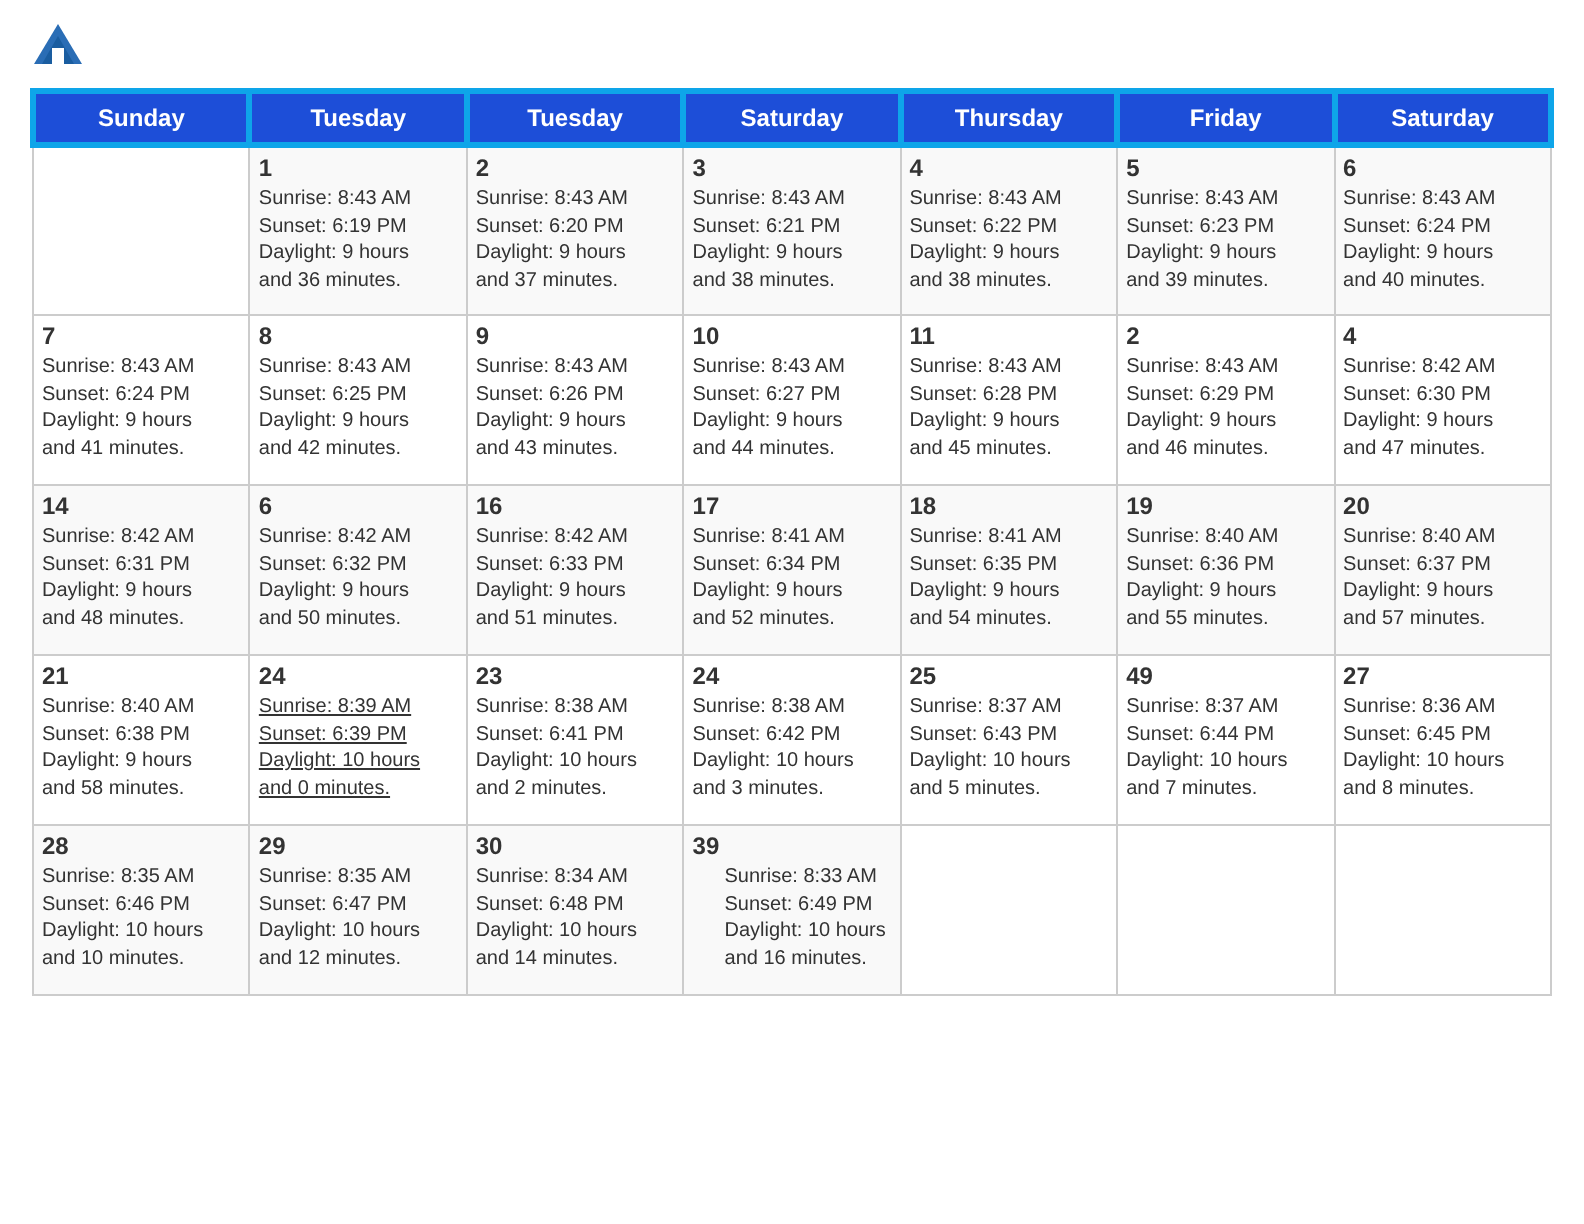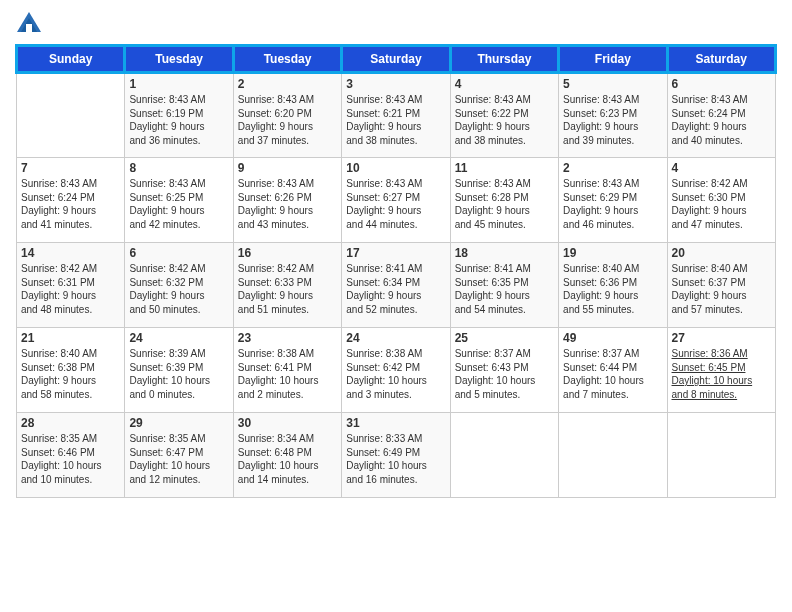--- a/index.html
+++ b/index.html
@@ -283,21 +283,21 @@
         <tr>
           <td>
             <span class="day-number">21</span>
             <div class="day-info" style="white-space: pre-line;">Sunrise: 8:40 AM
 Sunset: 6:38 PM
 Daylight: 9 hours
 and 58 minutes.</div>
           </td>
           <td>
             <span class="day-number">24</span>
-            <div class="day-info" style="white-space: pre-line;">Sunrise: 8:39 AM
+            <div class="day-info" style="white-space: pre-line; text-decoration: underline;">Sunrise: 8:39 AM
 Sunset: 6:39 PM
 Daylight: 10 hours
 and 0 minutes.</div>
           </td>
           <td>
             <span class="day-number">23</span>
             <div class="day-info" style="white-space: pre-line;">Sunrise: 8:38 AM
 Sunset: 6:41 PM
 Daylight: 10 hours
 and 2 minutes.</div>
@@ -318,21 +318,21 @@
           </td>
           <td>
             <span class="day-number">49</span>
             <div class="day-info" style="white-space: pre-line;">Sunrise: 8:37 AM
 Sunset: 6:44 PM
 Daylight: 10 hours
 and 7 minutes.</div>
           </td>
           <td>
             <span class="day-number">27</span>
-            <div class="day-info" style="white-space: pre-line; text-decoration: underline;">Sunrise: 8:36 AM
+            <div class="day-info" style="white-space: pre-line;">Sunrise: 8:36 AM
 Sunset: 6:45 PM
 Daylight: 10 hours
 and 8 minutes.</div>
           </td>
         </tr>
         <tr>
           <td>
             <span class="day-number">28</span>
             <div class="day-info" style="white-space: pre-line;">Sunrise: 8:35 AM
 Sunset: 6:46 PM
@@ -347,22 +347,22 @@
 and 12 minutes.</div>
           </td>
           <td>
             <span class="day-number">30</span>
             <div class="day-info" style="white-space: pre-line;">Sunrise: 8:34 AM
 Sunset: 6:48 PM
 Daylight: 10 hours
 and 14 minutes.</div>
           </td>
           <td>
-            <span class="day-number">31</span>
-            <div class="day-info" style="white-space: pre-line;">Sunrise: 8:33 AM
+            <span class="day-number">39</span>
+            <div class="day-info" style="white-space: pre-line; margin-left: 16px;">Sunrise: 8:33 AM
 Sunset: 6:49 PM
 Daylight: 10 hours
 and 16 minutes.</div>
           </td>
           <td class="empty"></td>
           <td class="empty"></td>
           <td class="empty"></td>
         </tr>
       </tbody>
   </table>

